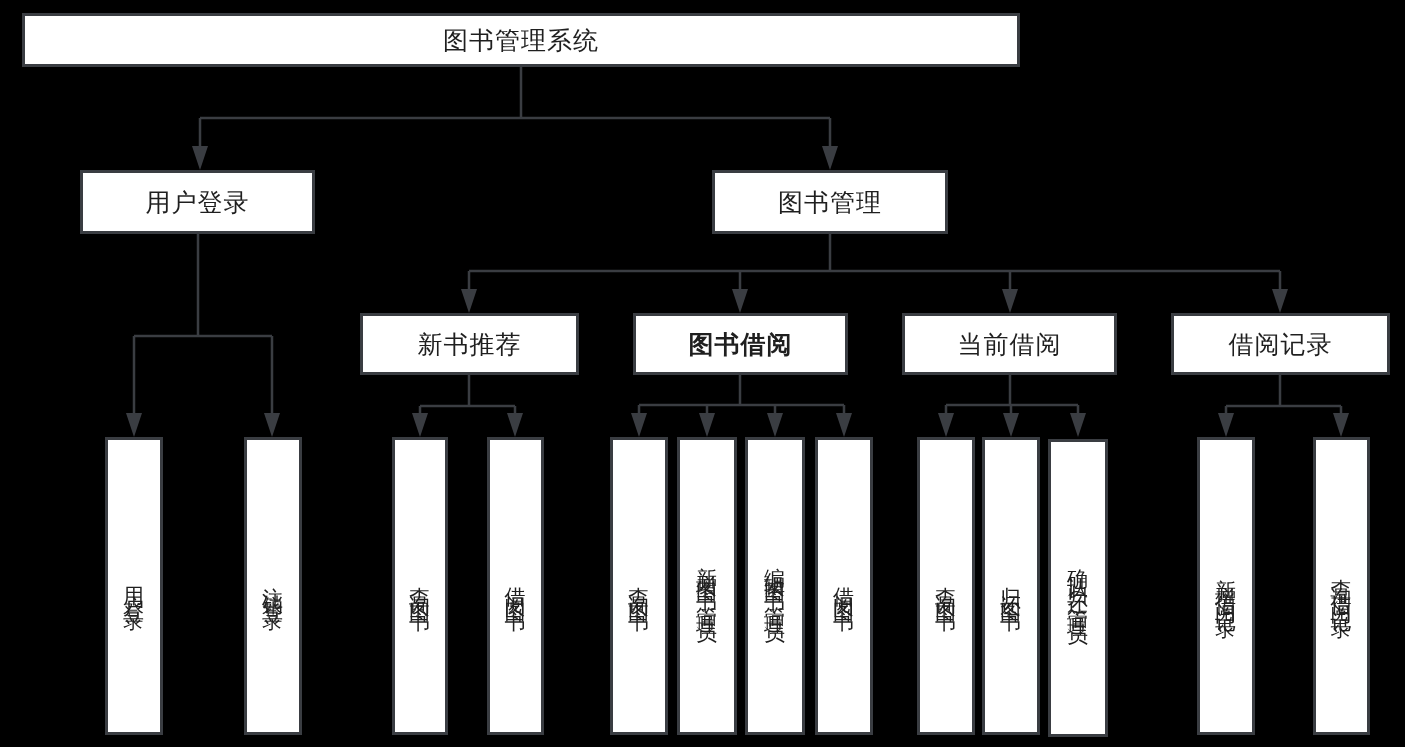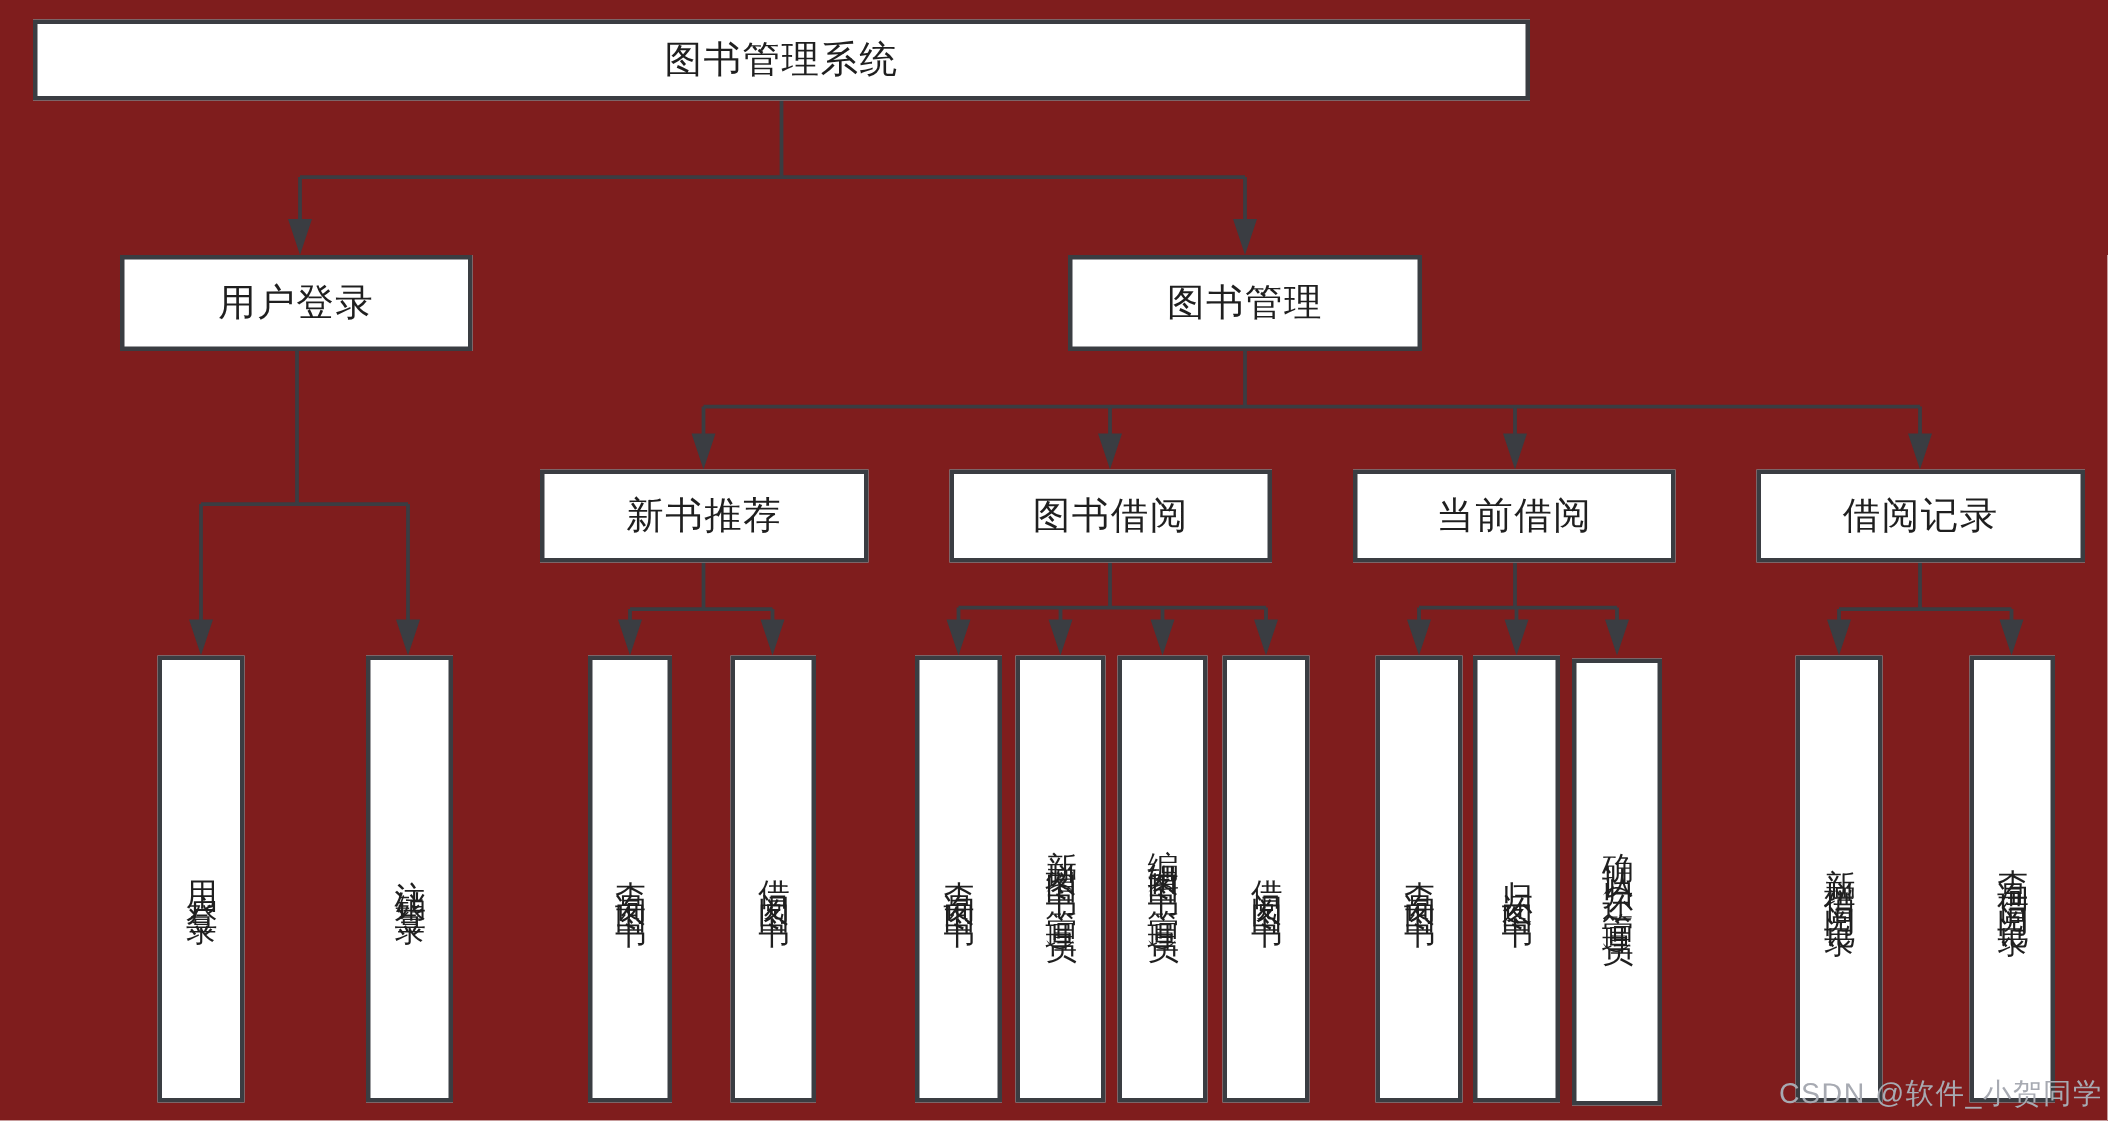--- a/index.html
+++ b/index.html
@@ -4,21 +4,21 @@
 <style>
   html, body {
     margin: 0;
     padding: 0;
     background: #ffffff;
   }
   #stage {
     position: relative;
     width: 1405px;
     height: 747px;
-    background: #7f1d1d;
+    background: #000000;
     font-family: "Liberation Sans", "DejaVu Sans", sans-serif;
     overflow: hidden;
   }
   #connectors {
     position: absolute;
     inset: 0;
     width: 1405px;
     height: 747px;
   }
   .box {
@@ -111,21 +111,21 @@
       <polygon class="arrow" points="1333,413 1349,413 1341,437"></polygon>
     </g>
   </svg>
 
   <div class="box h-box" style="left:22px; top:13px; width:998px; height:54px;">图书管理系统</div>
 
   <div class="box h-box" style="left:80px; top:170px; width:235px; height:64px;">用户登录</div>
   <div class="box h-box" style="left:360px; top:313px; width:219px; height:62px;">新书推荐</div>
 
   <div class="box h-box" style="left:712px; top:170px; width:236px; height:64px;">图书管理</div>
-  <div class="box h-box" style="left:633px; top:313px; width:215px; height:62px;">图书借阅</div>
+  <div class="box h-box" style="left:633px; top:313px; width:215px; height:62px;font-weight:bold;">图书借阅</div>
   <div class="box h-box" style="left:902px; top:313px; width:215px; height:62px;text-align:right;">当前借阅</div>
   <div class="box h-box" style="left:1171px; top:313px; width:219px; height:62px;">借阅记录</div>
 
   <div class="box v-box" style="left:105px; top:437px; width:58px; height:298px;">用户登录</div>
   <div class="box v-box" style="left:244px; top:437px; width:58px; height:298px;">注销登录</div>
 
   <div class="box v-box" style="left:392px; top:437px; width:56px; height:298px;">查询图书</div>
   <div class="box v-box" style="left:487px; top:437px; width:57px; height:298px;">借阅图书</div>
 
   <div class="box v-box" style="left:610px; top:437px; width:58px; height:298px;">查询图书</div>
@@ -133,15 +133,14 @@
   <div class="box v-box" style="left:745px; top:437px; width:60px; height:298px;">编辑图书（管理员）</div>
   <div class="box v-box" style="left:815px; top:437px; width:58px; height:298px;">借阅图书</div>
 
   <div class="box v-box" style="left:917px; top:437px; width:58px; height:298px;">查询图书</div>
   <div class="box v-box" style="left:982px; top:437px; width:58px; height:298px;">归还图书</div>
   <div class="box v-box" style="left:1048px; top:439px; width:60px; height:298px;">确认归还（管理员）</div>
 
   <div class="box v-box" style="left:1197px; top:437px; width:58px; height:298px;">新增借阅记录</div>
   <div class="box v-box" style="left:1313px; top:437px; width:57px; height:298px;">查询借阅记录</div>
 
-  <div class="watermark">CSDN @软件_小贺同学</div>
 
 </div>
 
 </body></html>

